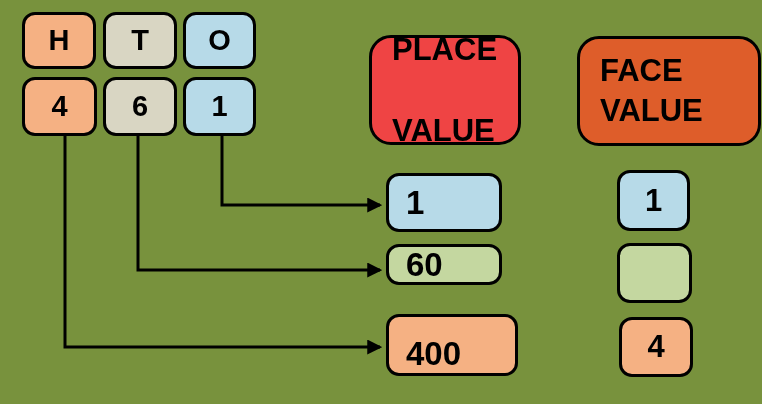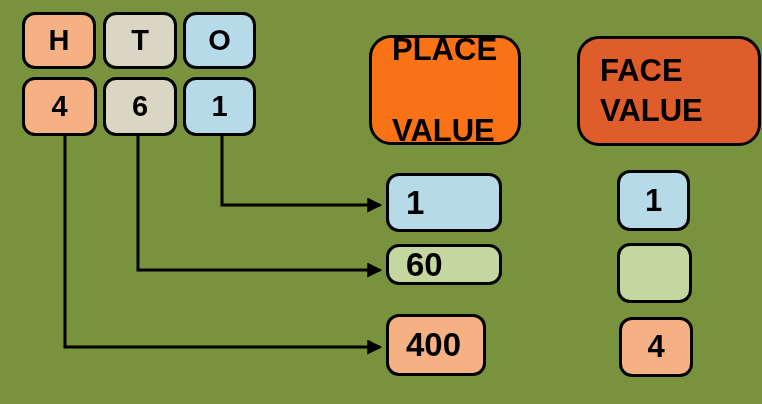--- a/index.html
+++ b/index.html
@@ -24,21 +24,21 @@
     box-sizing: border-box;
     display: flex;
     align-items: center;
     justify-content: center;
     font-weight: bold;
   }
   .c-peach  { background: #F5B183; }
   .c-beige  { background: #D9D6C3; }
   .c-blue   { background: #B7DAE8; }
   .c-green  { background: #C4D7A0; }
-  .c-yellow { background: #f97316; gap: 41px; }
+  .c-yellow { background: #ef4444; gap: 41px; }
   .c-orange { background: #DE5D2A; }
 
   
   .cell { font-size: 29px; }
   .pos-h-label { left: 22px;  top: 12px; width: 74px; height: 57px; }
   .pos-t-label { left: 103px; top: 12px; width: 74px; height: 57px; }
   .pos-o-label { left: 183px; top: 12px; width: 73px; height: 57px; }
   .pos-h-digit { left: 22px;  top: 77px; width: 75px; height: 59px; }
   .pos-t-digit { left: 103px; top: 77px; width: 74px; height: 59px; }
   .pos-o-digit { left: 183px; top: 77px; width: 73px; height: 59px; }
@@ -58,21 +58,21 @@
   .pos-face-header  { left: 577px; top: 36px; width: 184px; height: 110px; }
 
   
   .pv-box {
     justify-content: flex-start;
     padding-left: 17px;
     font-size: 33px;
   }
   .pos-pv-ones     { left: 386px; top: 173px; width: 116px; height: 59px; }
   .pos-pv-tens     { left: 386px; top: 244px; width: 116px; height: 41px; }
-  .pos-pv-hundreds { left: 386px; top: 314px; width: 100px; height: 62px; }
+  .pos-pv-hundreds { left: 386px; top: 314px; width: 132px; height: 62px; align-items: flex-end; }
 
   
   .fv-box { font-size: 31px; }
   .pos-fv-ones     { left: 617px; top: 170px; width: 73px; height: 61px; }
   .pos-fv-tens     { left: 617px; top: 243px; width: 75px; height: 60px; }
   .pos-fv-hundreds { left: 619px; top: 317px; width: 74px; height: 60px; }
 
   .arrow-layer {
     position: absolute;
     left: 0; top: 0;

